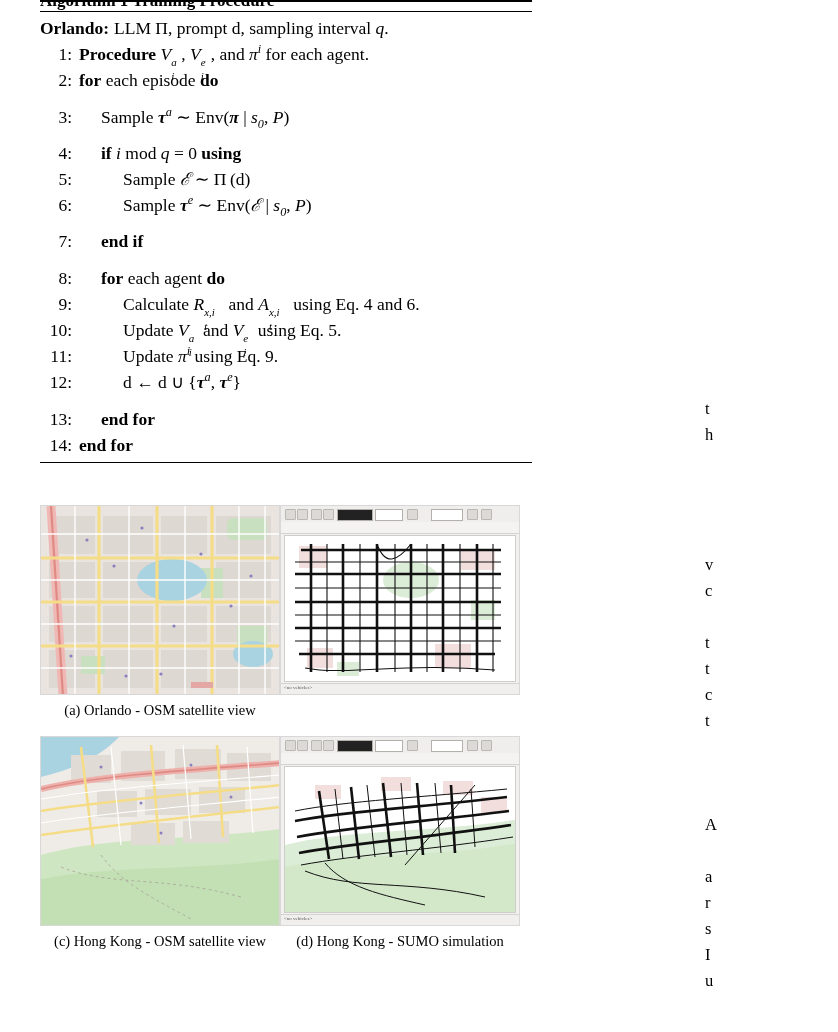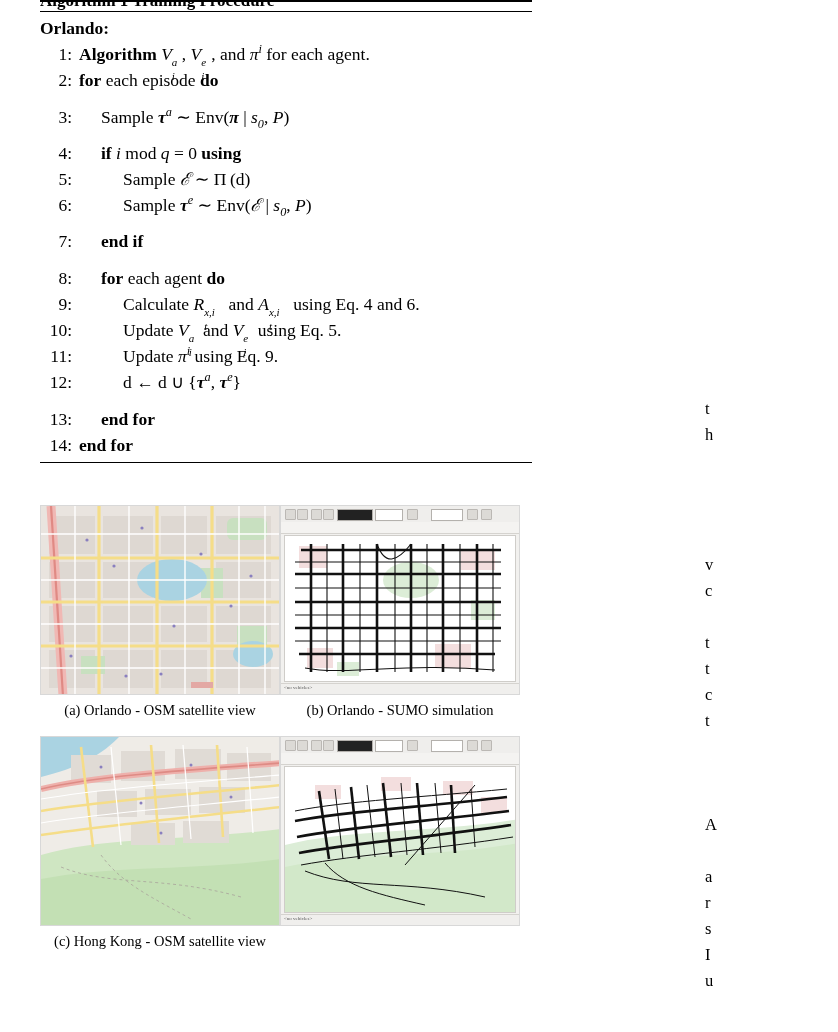--- a/index.html
+++ b/index.html
@@ -219,25 +219,26 @@
   <div class="alg-title-clip">
     <div class="alg-title">Algorithm 1 Training Procedure</div>
   </div>
   <div class="alg-rule-mid"></div>
 
   <div class="alg-body">
 
     <div class="alg-line">
       <span class="bf">Orlando:</span>
       <span class="sp"></span>
+      <span>LLM&nbsp;Π, prompt d, sampling interval <span class="mi">q</span>.</span>
     </div>
 
     <div class="alg-line">
       <span class="alg-num">1:</span>
-      <span class="alg-txt"><b>Algorithm</b> <span class="mi">V</span><span class="supsub"><i class="s1">a</i><i class="s2">i</i></span><span class="sp"></span><span class="sp"></span>, <span class="mi">V</span><span class="supsub"><i class="s1">e</i><i class="s2">i</i></span><span class="sp"></span><span class="sp"></span>, and <span class="mi">π</span><sup>i</sup> for each agent.</span>
+      <span class="alg-txt"><b>Procedure</b> <span class="mi">V</span><span class="supsub"><i class="s1">a</i><i class="s2">i</i></span><span class="sp"></span><span class="sp"></span>, <span class="mi">V</span><span class="supsub"><i class="s1">e</i><i class="s2">i</i></span><span class="sp"></span><span class="sp"></span>, and <span class="mi">π</span><sup>i</sup> for each agent.</span>
     </div>
 
     <div class="alg-line">
       <span class="alg-num">2:</span>
       <span class="alg-txt"><b>for</b> each episode <b>do</b></span>
     </div>
 
     <div class="alg-line">
       <span class="alg-num">3:</span>
       <span class="alg-txt ind1">Sample <span class="bbf">τ</span><sup>a</sup> ∼ Env(<span class="bbf">π</span> | <span class="mi">s</span><sub>0</sub>, <span class="mi">P</span>)</span>
@@ -436,21 +437,20 @@
               <line x1="208" y1="8" x2="208" y2="136"></line>
               <path d="M20 132 C60 140, 120 126, 210 134"></path>
               <path d="M92 8 C100 30, 112 26, 126 8"></path>
             </g>
           </svg>
         </div>
         <div class="sumo-status">
           <span>&lt;no vehicles&gt;</span>
         </div>
       </div>
-      <div class="fig-cap">(b) Orlando - SUMO simulation</div>
     </div>
   </div>
 
   <div class="fig-row">
     <div class="fig-cell">
       <div class="fig-img osm-c">
         <svg width="240" height="190" viewBox="0 0 240 190">
           <rect x="0" y="0" width="240" height="190" fill="#efece7"></rect>
 
           <path d="M0 0 L78 0 C60 18, 40 30, 0 40 Z" fill="#aad3e2"></path>
@@ -553,20 +553,21 @@
               <path d="M190 18 L120 98"></path>
               <path d="M20 104 C70 124, 120 112, 200 130"></path>
               <path d="M40 96 C60 120, 96 128, 140 138"></path>
             </g>
           </svg>
         </div>
         <div class="sumo-status">
           <span>&lt;no vehicles&gt;</span>
         </div>
       </div>
+      <div class="fig-cap">(d) Hong Kong - SUMO simulation</div>
     </div>
   </div>
 </div>
 
 <div class="col-right">
   <div class="rt" style="top:396px">t</div>
   <div class="rt" style="top:422px">h</div>
   <div class="rt" style="top:552px">v</div>
   <div class="rt" style="top:578px">c</div>
   <div class="rt" style="top:630px">t</div>

